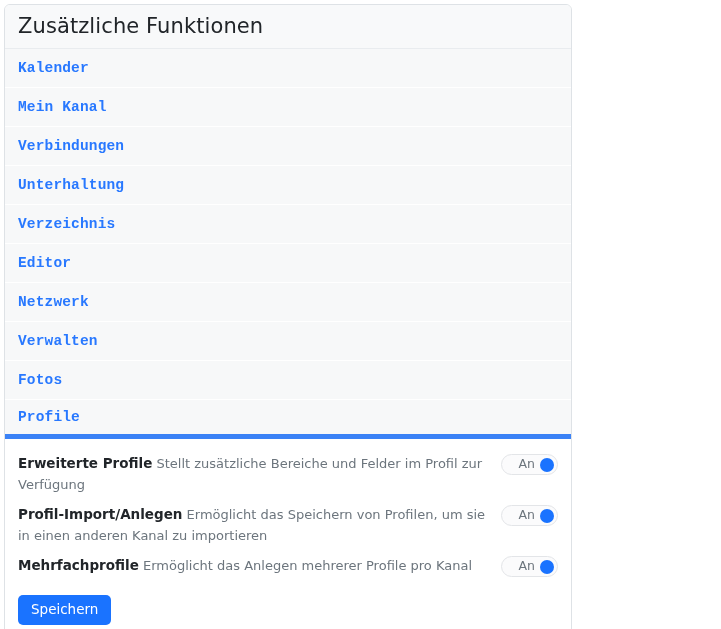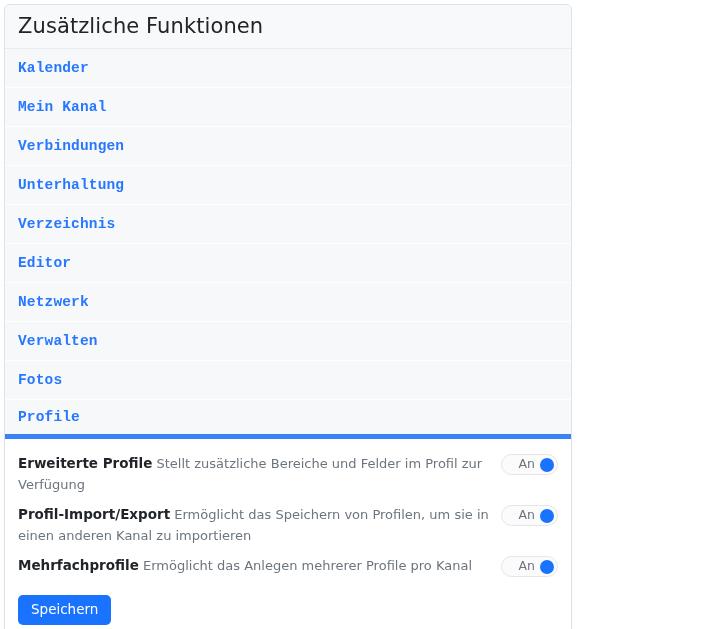--- a/index.html
+++ b/index.html
@@ -204,21 +204,21 @@
         <span class="feature-desc">Stellt zusätzliche Bereiche und Felder im Profil zur Verfügung</span>
       </div>
       <div class="toggle">
         <span class="toggle-label">An</span>
         <span class="toggle-knob"></span>
       </div>
     </div>
 
     <div class="feature-row">
       <div class="feature-text">
-        <span class="feature-name">Profil-Import/Export</span>
+        <span class="feature-name">Profil-Import/Anlegen</span>
         <span class="feature-desc">Ermöglicht das Speichern von Profilen, um sie in einen anderen Kanal zu importieren</span>
       </div>
       <div class="toggle">
         <span class="toggle-label">An</span>
         <span class="toggle-knob"></span>
       </div>
     </div>
 
     <div class="feature-row">
       <div class="feature-text">

